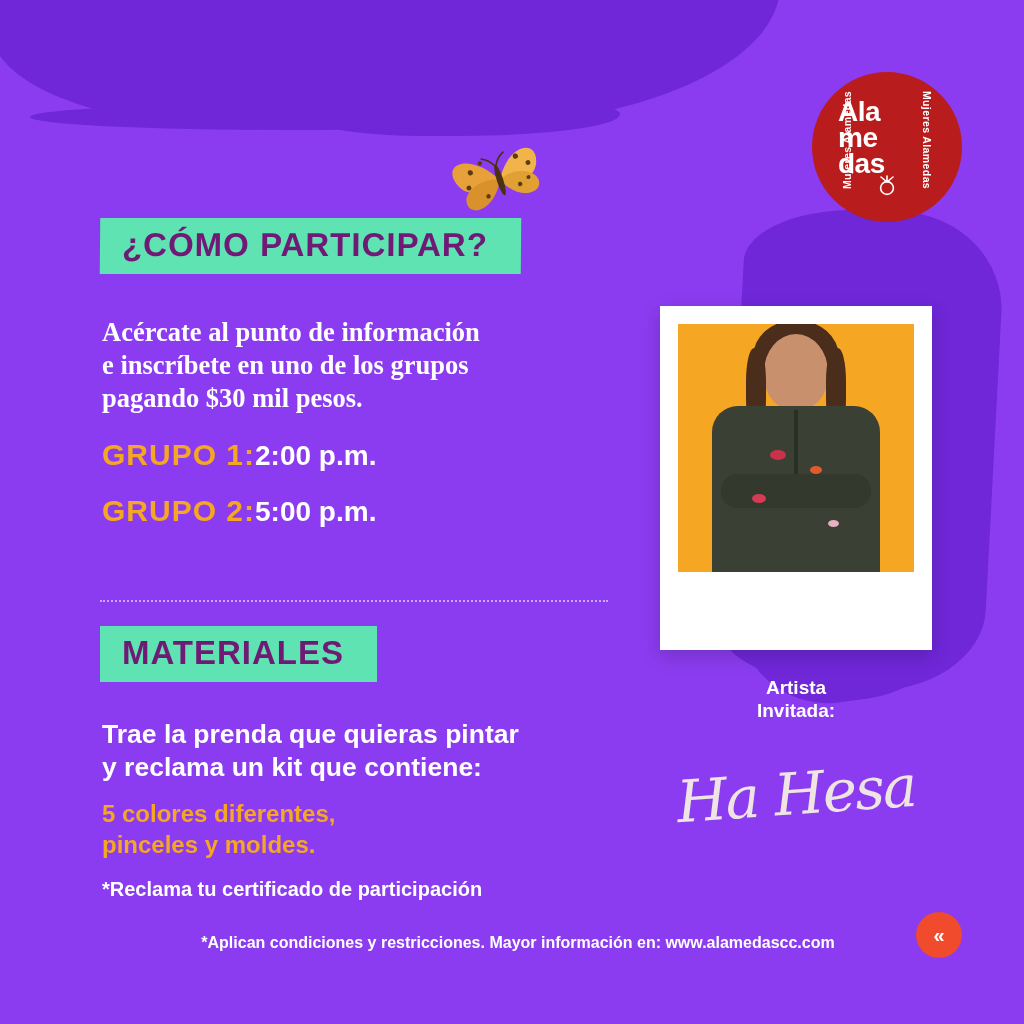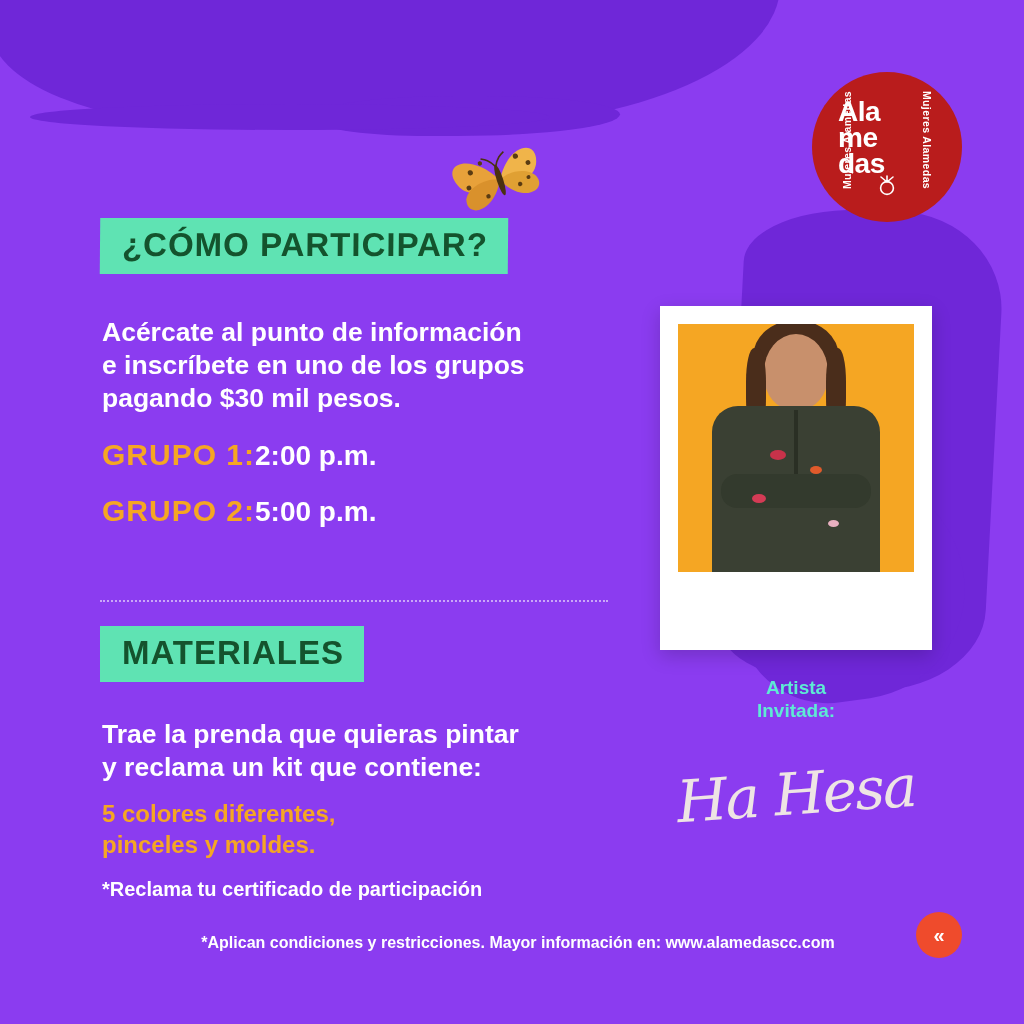--- a/index.html
+++ b/index.html
@@ -100,39 +100,40 @@
     transform: translateX(-50%);
   }
 
   
   .butterfly { position: absolute; left: 440px; top: 140px; }
 
   
   .hl {
     display: inline-block;
     background: #5fe3b3;
-    color: #14532d;
-    padding: 8px 20px 10px 22px;
+    color: #701a75;
+    padding: 8px 33px 10px 22px;
     font-weight: bold;
     letter-spacing: 1px;
   }
   #h-como {
     position: absolute; left: 100px; top: 218px;
     font-size: 33px;
     transform: skewX(-0.5deg);
   }
   #h-mat {
     position: absolute; left: 100px; top: 626px;
     font-size: 33px;
   }
 
   
   .white-bold {
     color: #ffffff;
     font-weight: bold;
+    font-family: Liberation Serif, serif;
   }
   #block-inscribete {
     position: absolute; left: 102px; top: 316px;
     width: 520px;
     font-size: 26.5px;
     line-height: 1.24;
   }
   .grupo-row {
     position: absolute;
     left: 102px;
@@ -243,21 +244,21 @@
     width: 4px; height: 70px;
     background: #2a2f24;
   }
   .paint { position: absolute; border-radius: 50%; }
 
   .artist-label {
     position: absolute;
     left: 660px; top: 676px;
     width: 272px;
     text-align: center;
-    color: #5eead4; font-weight: bold;
+    color: #ffffff; font-weight: bold;
     font-size: 19px; line-height: 1.22;
   }
   .signature {
     position: absolute;
     left: 660px; top: 760px;
     width: 272px;
     text-align: center;
     color: #f4eee4;
     font-family: "DejaVu Serif", serif;
     font-style: italic;

